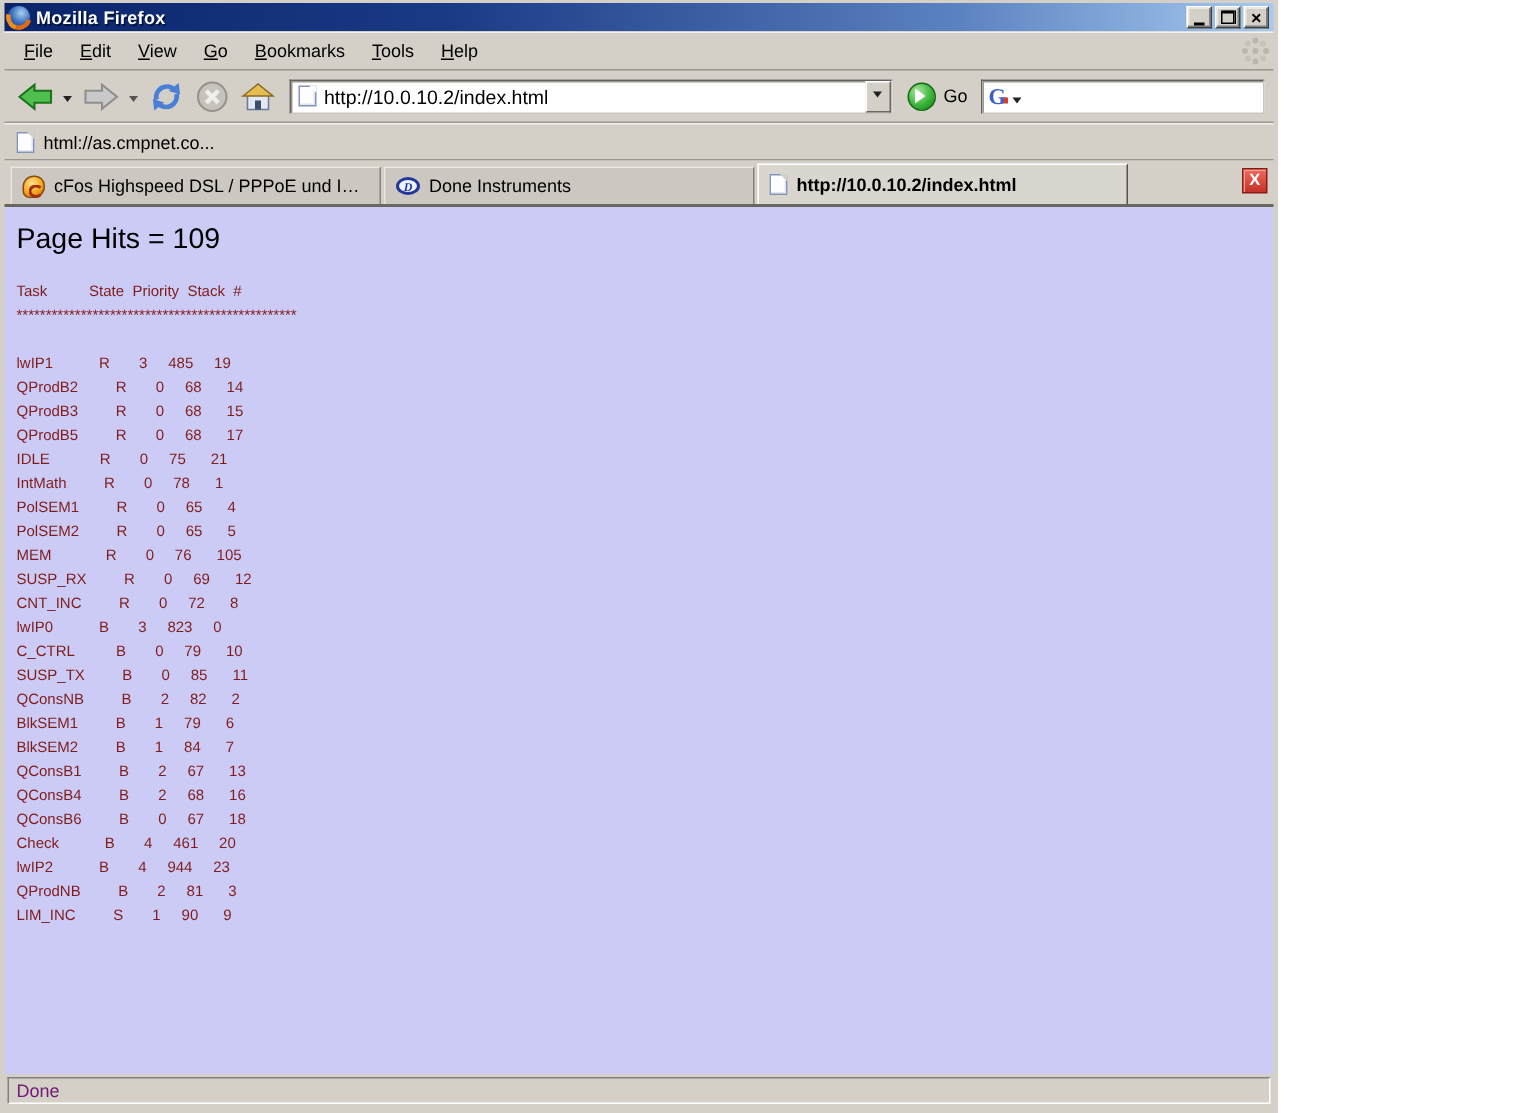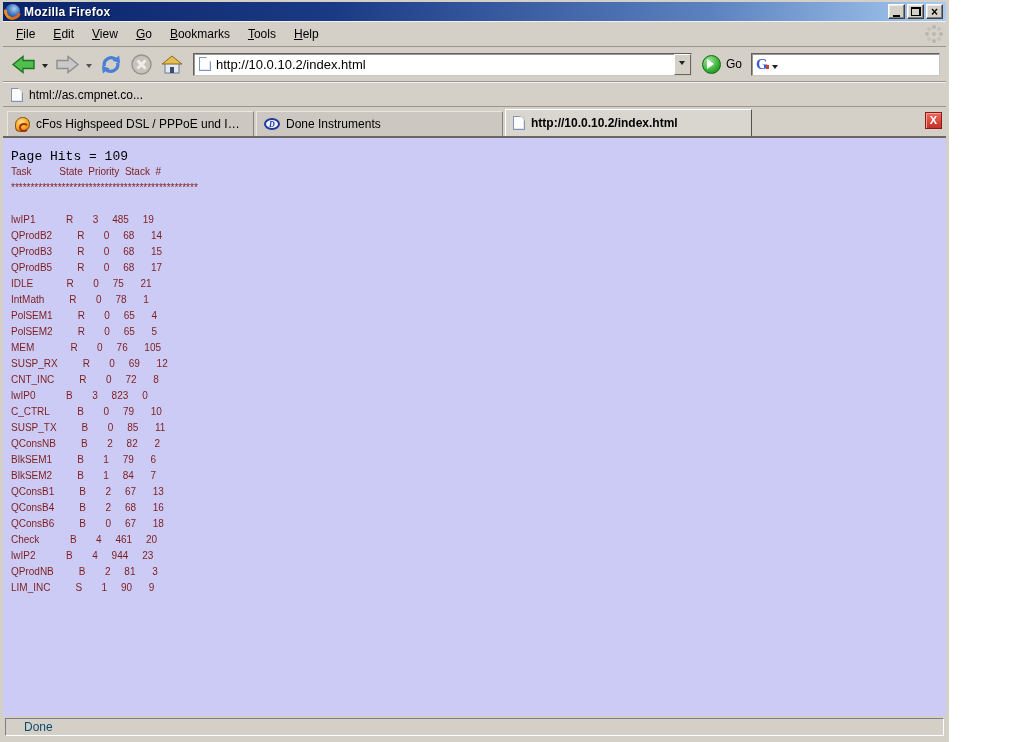--- a/index.html
+++ b/index.html
@@ -1,20 +1,20 @@
 <!DOCTYPE html>
 <html><head>
 <meta charset="utf-8">
 <style>
   * { margin:0; padding:0; box-sizing:border-box; }
   html,body { width:1024px; height:742px; overflow:hidden; }
   body { font-family:"Liberation Sans", sans-serif; }
 
   .window{
-    width:949px; height:742px;
+    width:852px; height:742px;
     border:3px solid #d4d0c8;
     border-top:2px solid #d4d0c8;
     background:#d4d0c8;
     display:flex; flex-direction:column;
   }
 
   
   .titlebar{
     height:19px; flex:0 0 19px;
     background:linear-gradient(90deg,#0a246a 0%,#1b3a85 35%,#5b82c0 75%,#a6caf0 100%);
@@ -134,28 +134,28 @@
     background:radial-gradient(circle at 40% 32%, #ffe090 0%, #f6a81f 55%, #c05c06 100%);
     border:1px solid #8a4a08; position:relative;}
   .cfos-icon::after{ content:""; position:absolute; left:3px; top:5px; width:6px; height:5px;
     border:2px solid #a03010; border-right-color:transparent; border-radius:50%;}
   .dynon-icon{ width:16px; height:12px; flex:0 0 16px; border:2px solid #23379b; border-radius:50%;
     background:#eef2ff; display:flex; align-items:center; justify-content:center;
     font:italic bold 8px "Liberation Serif", serif; color:#23379b;}
 
   
   .content{ flex:1 1 auto; background:#cbcbf5; overflow:hidden; padding:11px 0 0 8px; color:#000;}
-  .page-hits{ font-family:Liberation Mono, monospace; font-size:13px; }
+  .page-hits{ font-family:Liberation Sans, sans-serif; font-size:19px; margin-bottom:16px;}
   .task-table{ font-family:Liberation Sans, sans-serif; font-size:10px; line-height:16px;
     white-space:pre; color:#7f1d1d;}
 
   
   .statusbar{ flex:0 0 23px; background:#d4d0c8; padding:2px 2px 3px 2px;}
   .status-panel{ height:100%; border:1px solid; border-color:#808080 #ffffff #ffffff #808080;
-    display:flex; align-items:center; padding-left:18px; font-size:12px; color:#0c4a6e;}
+    display:flex; align-items:center; padding-left:5px; font-size:12px; color:#701a75;}
 </style>
 </head>
 <body>
 
 <div class="window">
 
   <div class="titlebar">
     <span class="ff-icon"></span>
     <span class="win-title">Mozilla Firefox</span>
     <span class="winbtns">

